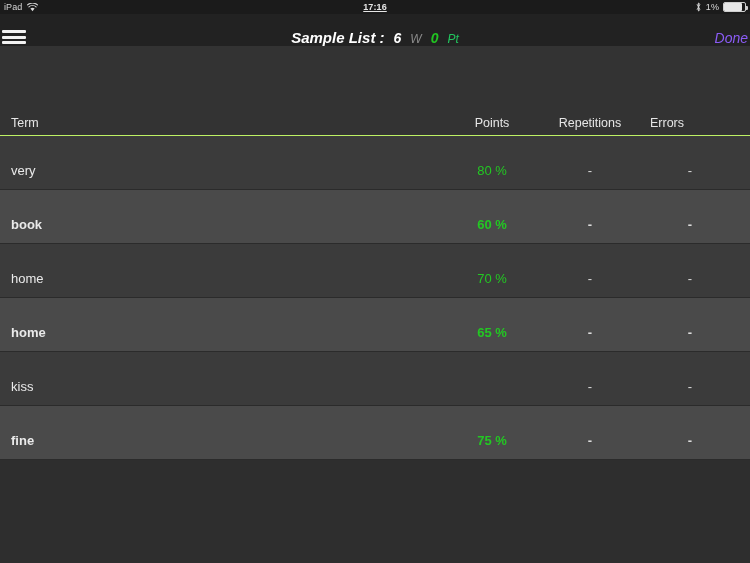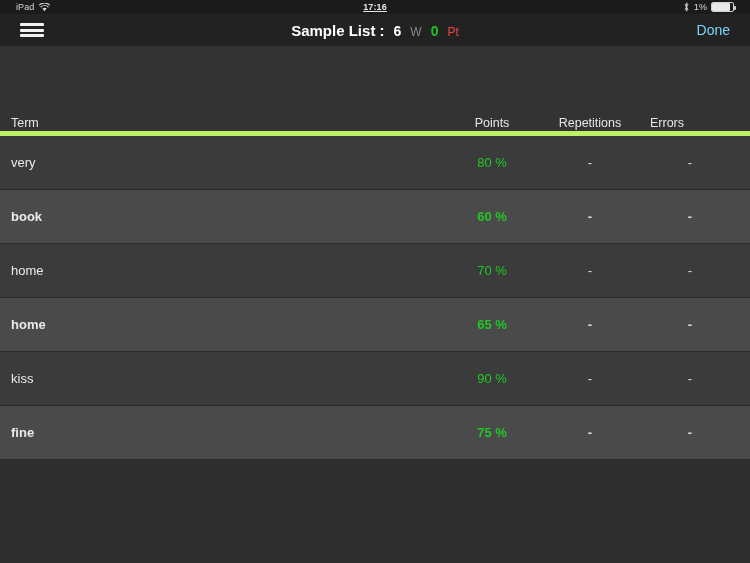--- a/index.html
+++ b/index.html
@@ -10,21 +10,21 @@
     overflow: hidden;
   }
 
   
   .statusbar {
     position: relative;
     height: 14px;
     background: #1b1b1b;
     display: flex;
     align-items: center;
-    padding: 0 16px;
+    padding: 0 4px;
     color: #d8d8d8;
     font-size: 9px;
     letter-spacing: .1px;
   }
   .sb-left { display: flex; align-items: center; gap: 5px; }
   .sb-device { font-size: 9px; color: #d6d6d6; }
   .wifi-icon { display: inline-block; width: 11px; height: 9px; position: relative; }
   .wifi-icon svg { display: block; }
   .sb-center {
     position: absolute; left: 0; right: 0; top: 0; bottom: 0;
@@ -50,42 +50,43 @@
     display: block; height: 100%; background: #e8e8e8; border-radius: 1px;
     width: 85%;
   }
 
   
   .navbar {
     position: relative;
     height: 32px;
     background: #222222;
     display: flex;
-    align-items: center;
-    padding: 0 20px;
+    align-items: flex-end;
+    padding: 0 2px;
+    font-style: italic;
   }
   .hamburger {
     width: 24px; height: 18px;
     display: flex; flex-direction: column; justify-content: space-between;
     padding: 2px 0;
     cursor: pointer;
   }
   .hamburger span { display: block; height: 3px; background: #f2f2f2; border-radius: 1px; }
   .nav-title {
     position: absolute; left: 0; right: 0;
     display: flex; align-items: baseline; justify-content: center; gap: 9px;
     pointer-events: none;
   }
   .nav-title .t-name { color: #ffffff; font-size: 15px; font-weight: bold; }
   .nav-title .t-count { color: #ffffff; font-size: 14px; font-weight: bold; }
   .nav-title .t-wlabel { color: #8a8a8a; font-size: 12px; }
   .nav-title .t-points { color: #21c421; font-size: 14px; font-weight: bold; }
-  .nav-title .t-plabel { color: #ef4444; font-size: 12px; }
+  .nav-title .t-plabel { color: #22c55e; font-size: 12px; }
   .nav-done {
-    margin-left: auto; color: #7dd3fc; font-size: 14px; cursor: pointer;
+    margin-left: auto; color: #8b5cf6; font-size: 14px; cursor: pointer;
   }
 
   
   .toolbar {
     position: relative;
     height: 64px;
     background: #333333;
   }
   .segmented {
     position: absolute;
@@ -116,42 +117,42 @@
     cursor: pointer;
   }
   .add-btn svg { display: block; }
 
   
   .table { background: #2e2e2e; }
   .thead {
     height: 26px;
     background: #333333;
     position: relative;
-    border-bottom: 5px solid #bef264;
+    border-bottom: 1px solid #bef264;
   }
   .th {
     position: absolute; top: 0;
     height: 26px; line-height: 26px;
     font-size: 12.5px; color: #e6e6e6;
   }
   .th-term  { left: 11px; }
   .th-points{ left: 452px; width: 80px; text-align: center; }
   .th-reps  { left: 540px; width: 100px; text-align: center; }
   .th-errors{ left: 650px; width: 80px; text-align: left; }
 
   .row {
     position: relative;
     height: 54px;
     border-bottom: 1px solid #2b2b2b;
   }
   .row.odd  { background: #3b3b3b; }
   .row.even { background: #4a4a4a; font-weight: bold; }
   .cell {
     position: absolute;
-    top: 0; height: 54px; line-height: 54px;
+    top: 8px; height: 54px; line-height: 54px;
     font-size: 13px;
   }
   .c-term   { left: 11px; color: #eaeaea; }
   .c-points { left: 452px; width: 80px;  text-align: center; color: #23c723; }
   .c-reps   { left: 540px; width: 100px; text-align: center; color: #dcdcdc; }
   .c-errors { left: 650px; width: 80px;  text-align: center; color: #dcdcdc; }
 
   .filler { background: #2e2e2e; flex: 1; }
   .app { display: flex; flex-direction: column; height: 563px; }
 </style>
@@ -249,21 +250,20 @@
 
     <div class="row even">
       <div class="cell c-term">home</div>
       <div class="cell c-points">65 %</div>
       <div class="cell c-reps">-</div>
       <div class="cell c-errors">-</div>
     </div>
 
     <div class="row odd">
       <div class="cell c-term">kiss</div>
-      <div class="cell c-points">90 %</div>
       <div class="cell c-reps">-</div>
       <div class="cell c-errors">-</div>
     </div>
 
     <div class="row even">
       <div class="cell c-term">fine</div>
       <div class="cell c-points">75 %</div>
       <div class="cell c-reps">-</div>
       <div class="cell c-errors">-</div>
     </div>

